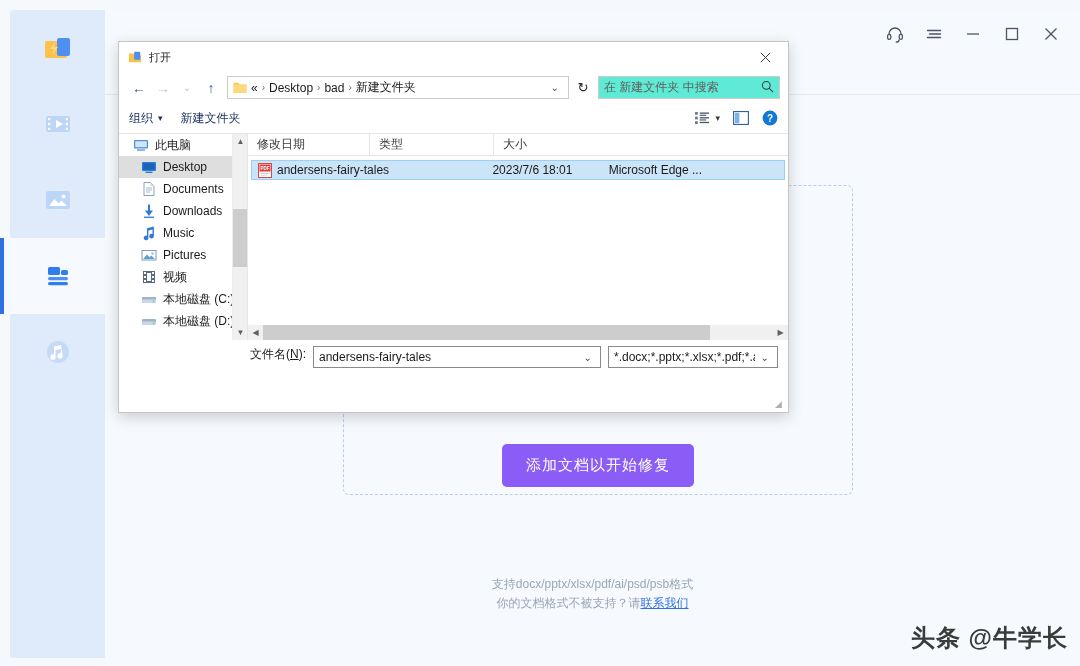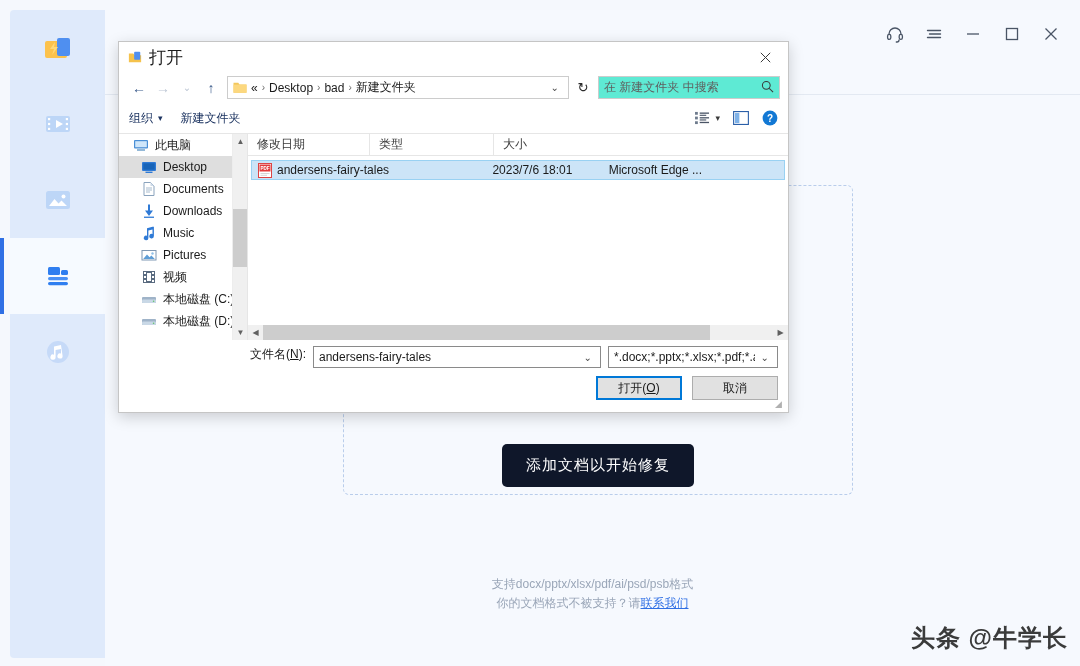--- a/index.html
+++ b/index.html
@@ -58,21 +58,21 @@
 
   
   #drop-zone {
     position: absolute; left: 238px; top: 175px;
     width: 510px; height: 310px;
     border: 1px dashed #b9cdeb;
     border-radius: 6px;
   }
   #add-doc-button {
     position: absolute; left: 50%; top: 258px; transform: translateX(-50%);
-    background: #0f172a; color: #ffffff;
+    background: #8b5cf6; color: #ffffff;
     font-size: 15px; letter-spacing: 1px;
     padding: 12px 24px; border: none; border-radius: 5px;
     cursor: pointer; white-space: nowrap;
   }
 
   #footer-note {
     position: absolute; left: 0; right: 0; top: 565px;
     text-align: center; color: #9aa6b8; font-size: 12px; line-height: 19px;
   }
   #footer-note a { color: #2f6fe4; text-decoration: underline; }
@@ -90,21 +90,21 @@
     background: #ffffff;
     border: 1px solid #c5c5c5;
     box-shadow: 0 4px 14px rgba(0,0,0,.18);
     font-size: 12px; color: #1a1a1a;
   }
   #dlg-titlebar {
     height: 30px; position: relative;
     display: flex; align-items: center; padding-left: 9px; gap: 7px;
     background: #ffffff;
   }
-  #dlg-title { font-size: 17px; color: #1b1b1b; }
+  #dlg-title { font-size: 11px; color: #1b1b1b; }
   #dlg-close {
     position: absolute; right: 0; top: 0; width: 45px; height: 30px;
     display: flex; align-items: center; justify-content: center;
     color: #3a3a3a; cursor: pointer;
   }
 
   
   #dlg-navbar {
     height: 31px; display: flex; align-items: center;
     padding: 0 8px; gap: 0;
@@ -602,25 +602,17 @@
           <span>andersens-fairy-tales</span>
           <span class="combo-chevron">⌄</span>
         </div>
 
         <div id="filter-combo">
           <span style="overflow:hidden;white-space:nowrap">*.docx;*.pptx;*.xlsx;*.pdf;*.ai;*</span>
           <span class="combo-chevron">⌄</span>
         </div>
       </div>
 
-      <div id="btn-row">
-        <button class="dlg-btn primary">
-            <span>打开(</span>
-            <span class="u">O</span>
-            <span>)</span>
-          </button>
-        <button class="dlg-btn">取消</button>
-      </div>
 
       <div id="resize-grip">◢</div>
     </div>
   </div>
 </div>
 
 </body></html>

